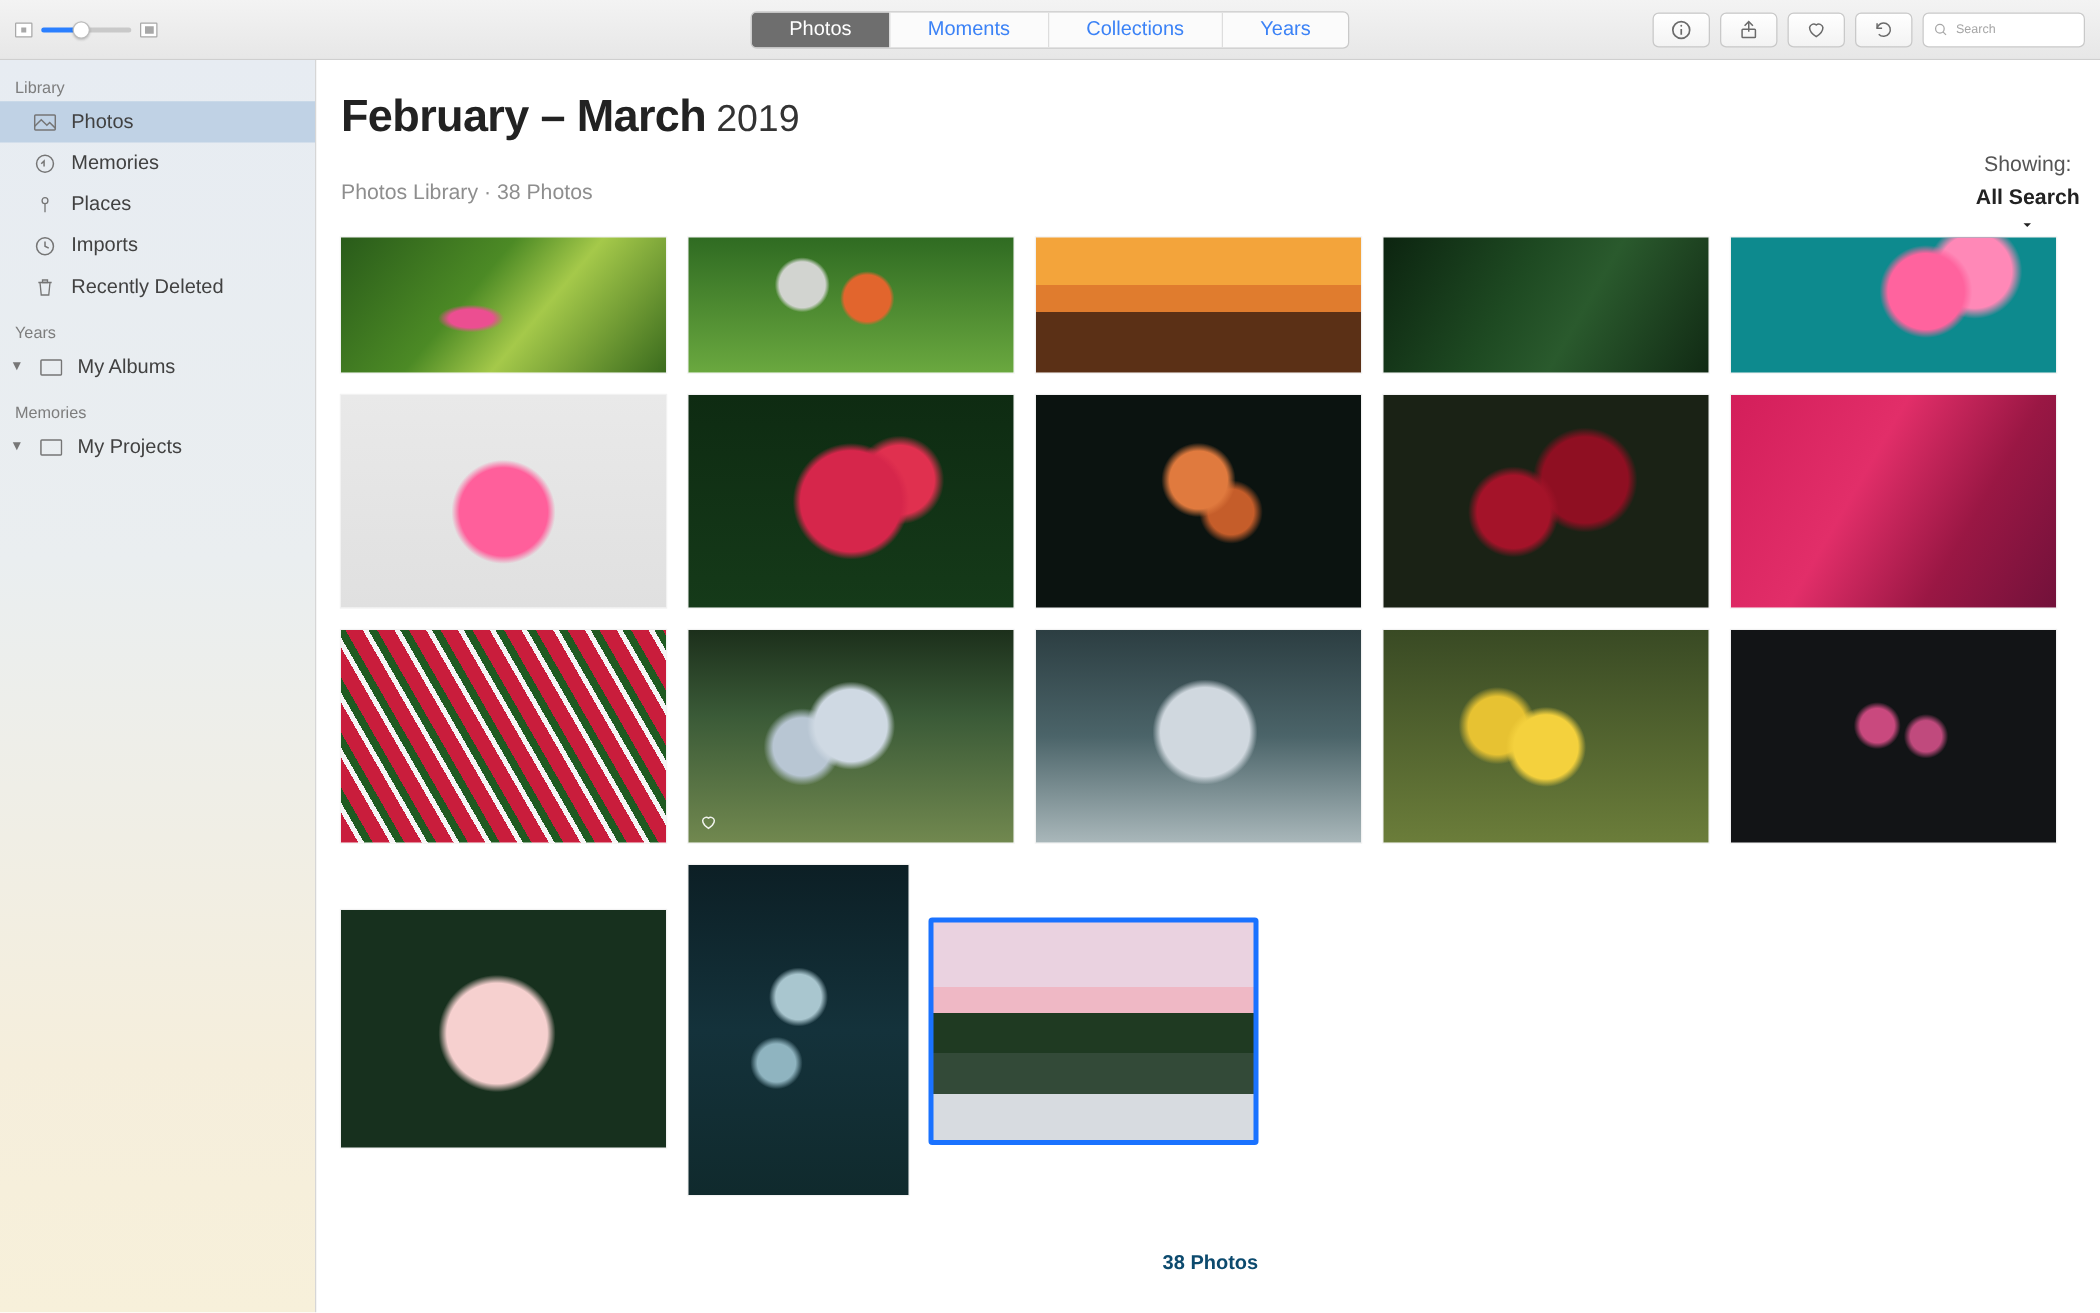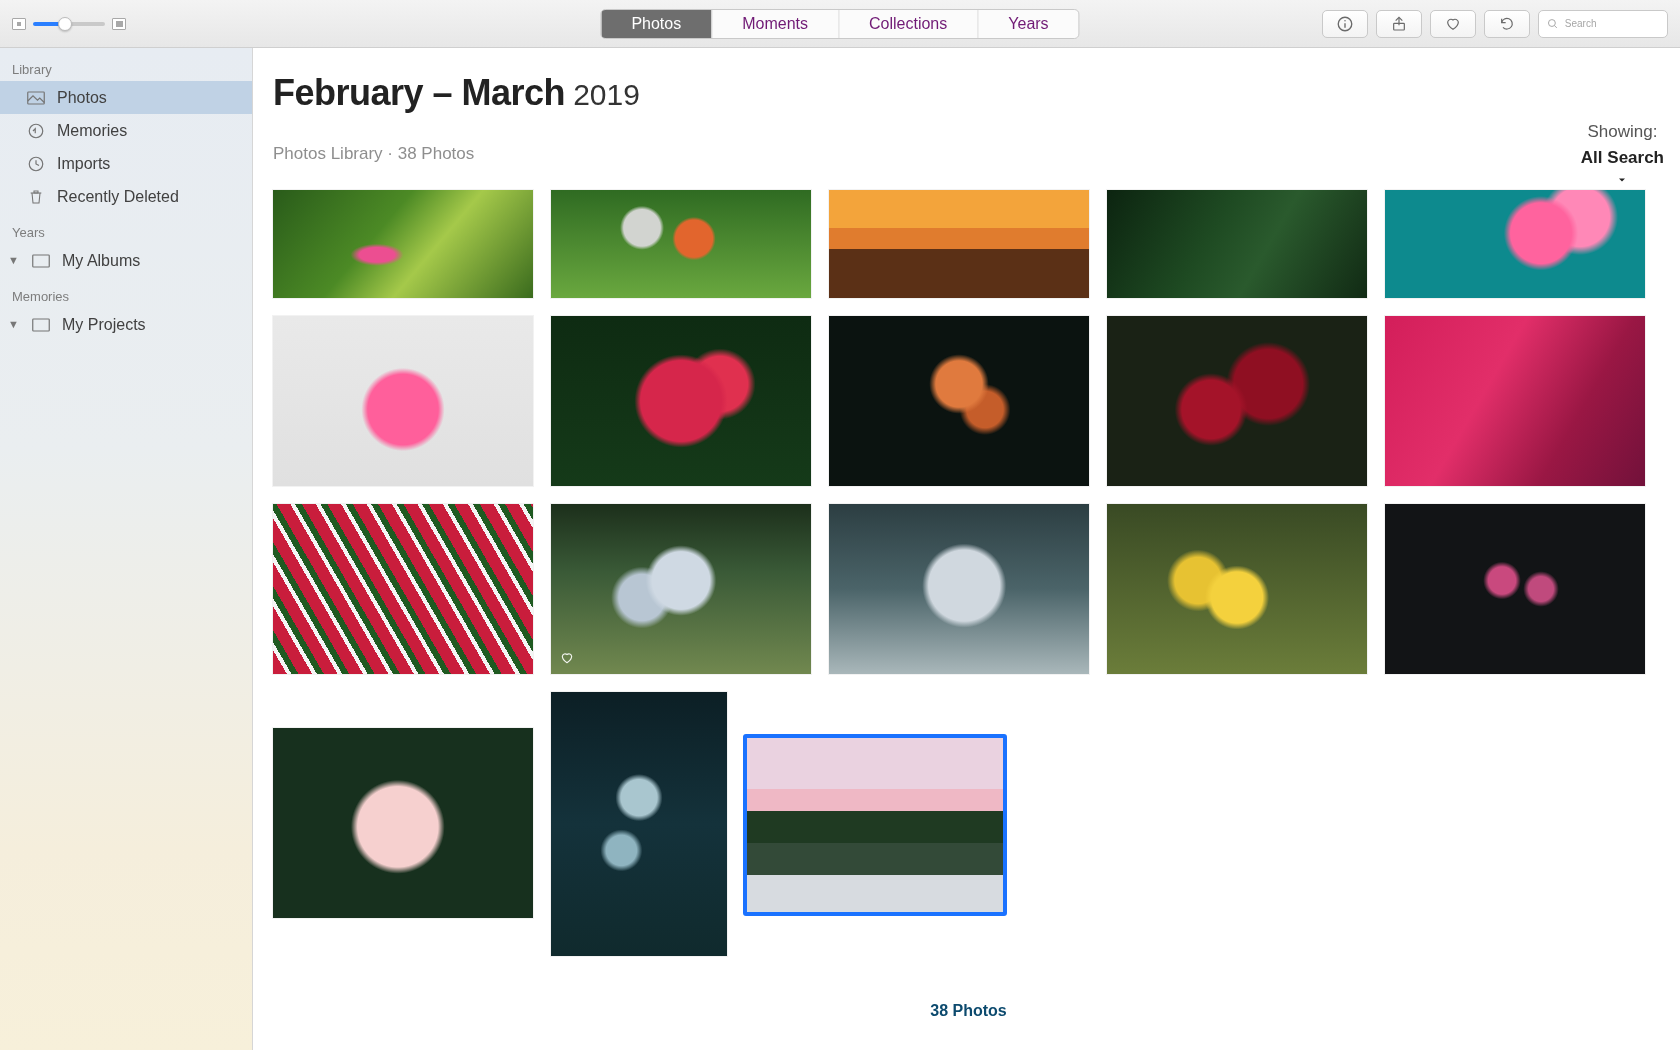--- a/index.html
+++ b/index.html
@@ -41,21 +41,21 @@
     }
 
     .toolbar-center {
       position: absolute; left: 50%; transform: translateX(-50%);
     }
     .segmented {
       display: flex; border: 1px solid #c9c9c9; border-radius: 5px; overflow: hidden;
       background: #fbfbfb;
     }
     .segmented div {
-      padding: 5px 30px; font-size: 16px; color: #701a75;
+      padding: 5px 30px; font-size: 16px; color: #3b82f6;
       border-left: 1px solid #ddd; cursor: default;
     }
     .segmented div:first-child { border-left: none; }
     .segmented .seg-active { background: #6e6e6e; color: #fff; }
 
     .toolbar-right { margin-left: auto; display: flex; align-items: center; gap: 8px; }
     .tb-btn {
       width: 46px; height: 28px; border: 1px solid #c9c9c9; border-radius: 5px;
       background: linear-gradient(#ffffff,#f3f3f3);
       display: flex; align-items: center; justify-content: center;
@@ -232,20 +232,29 @@
       <span class="side-icon">
         <svg width="18" height="18" viewBox="0 0 24 24" fill="none" stroke="currentColor" stroke-width="1.6">
             <circle cx="12" cy="12" r="9"></circle>
             <polyline points="8 12 11 9 11 15"></polyline>
           </svg>
       </span>
       <span>Memories</span>
     </div>
 
 
+    <div class="side-item">
+      <span class="side-icon">
+        <svg width="14" height="18" viewBox="0 0 24 24" fill="none" stroke="currentColor" stroke-width="1.8">
+            <circle cx="12" cy="6" r="4"></circle>
+            <line x1="12" y1="10" x2="12" y2="22"></line>
+          </svg>
+      </span>
+      <span>Places</span>
+    </div>
 
     <div class="side-item">
       <span class="side-icon">
         <svg width="18" height="18" viewBox="0 0 24 24" fill="none" stroke="currentColor" stroke-width="1.6">
             <circle cx="12" cy="12" r="9"></circle>
             <polyline points="12 7 12 12 16 14"></polyline>
           </svg>
       </span>
       <span>Imports</span>
     </div>

